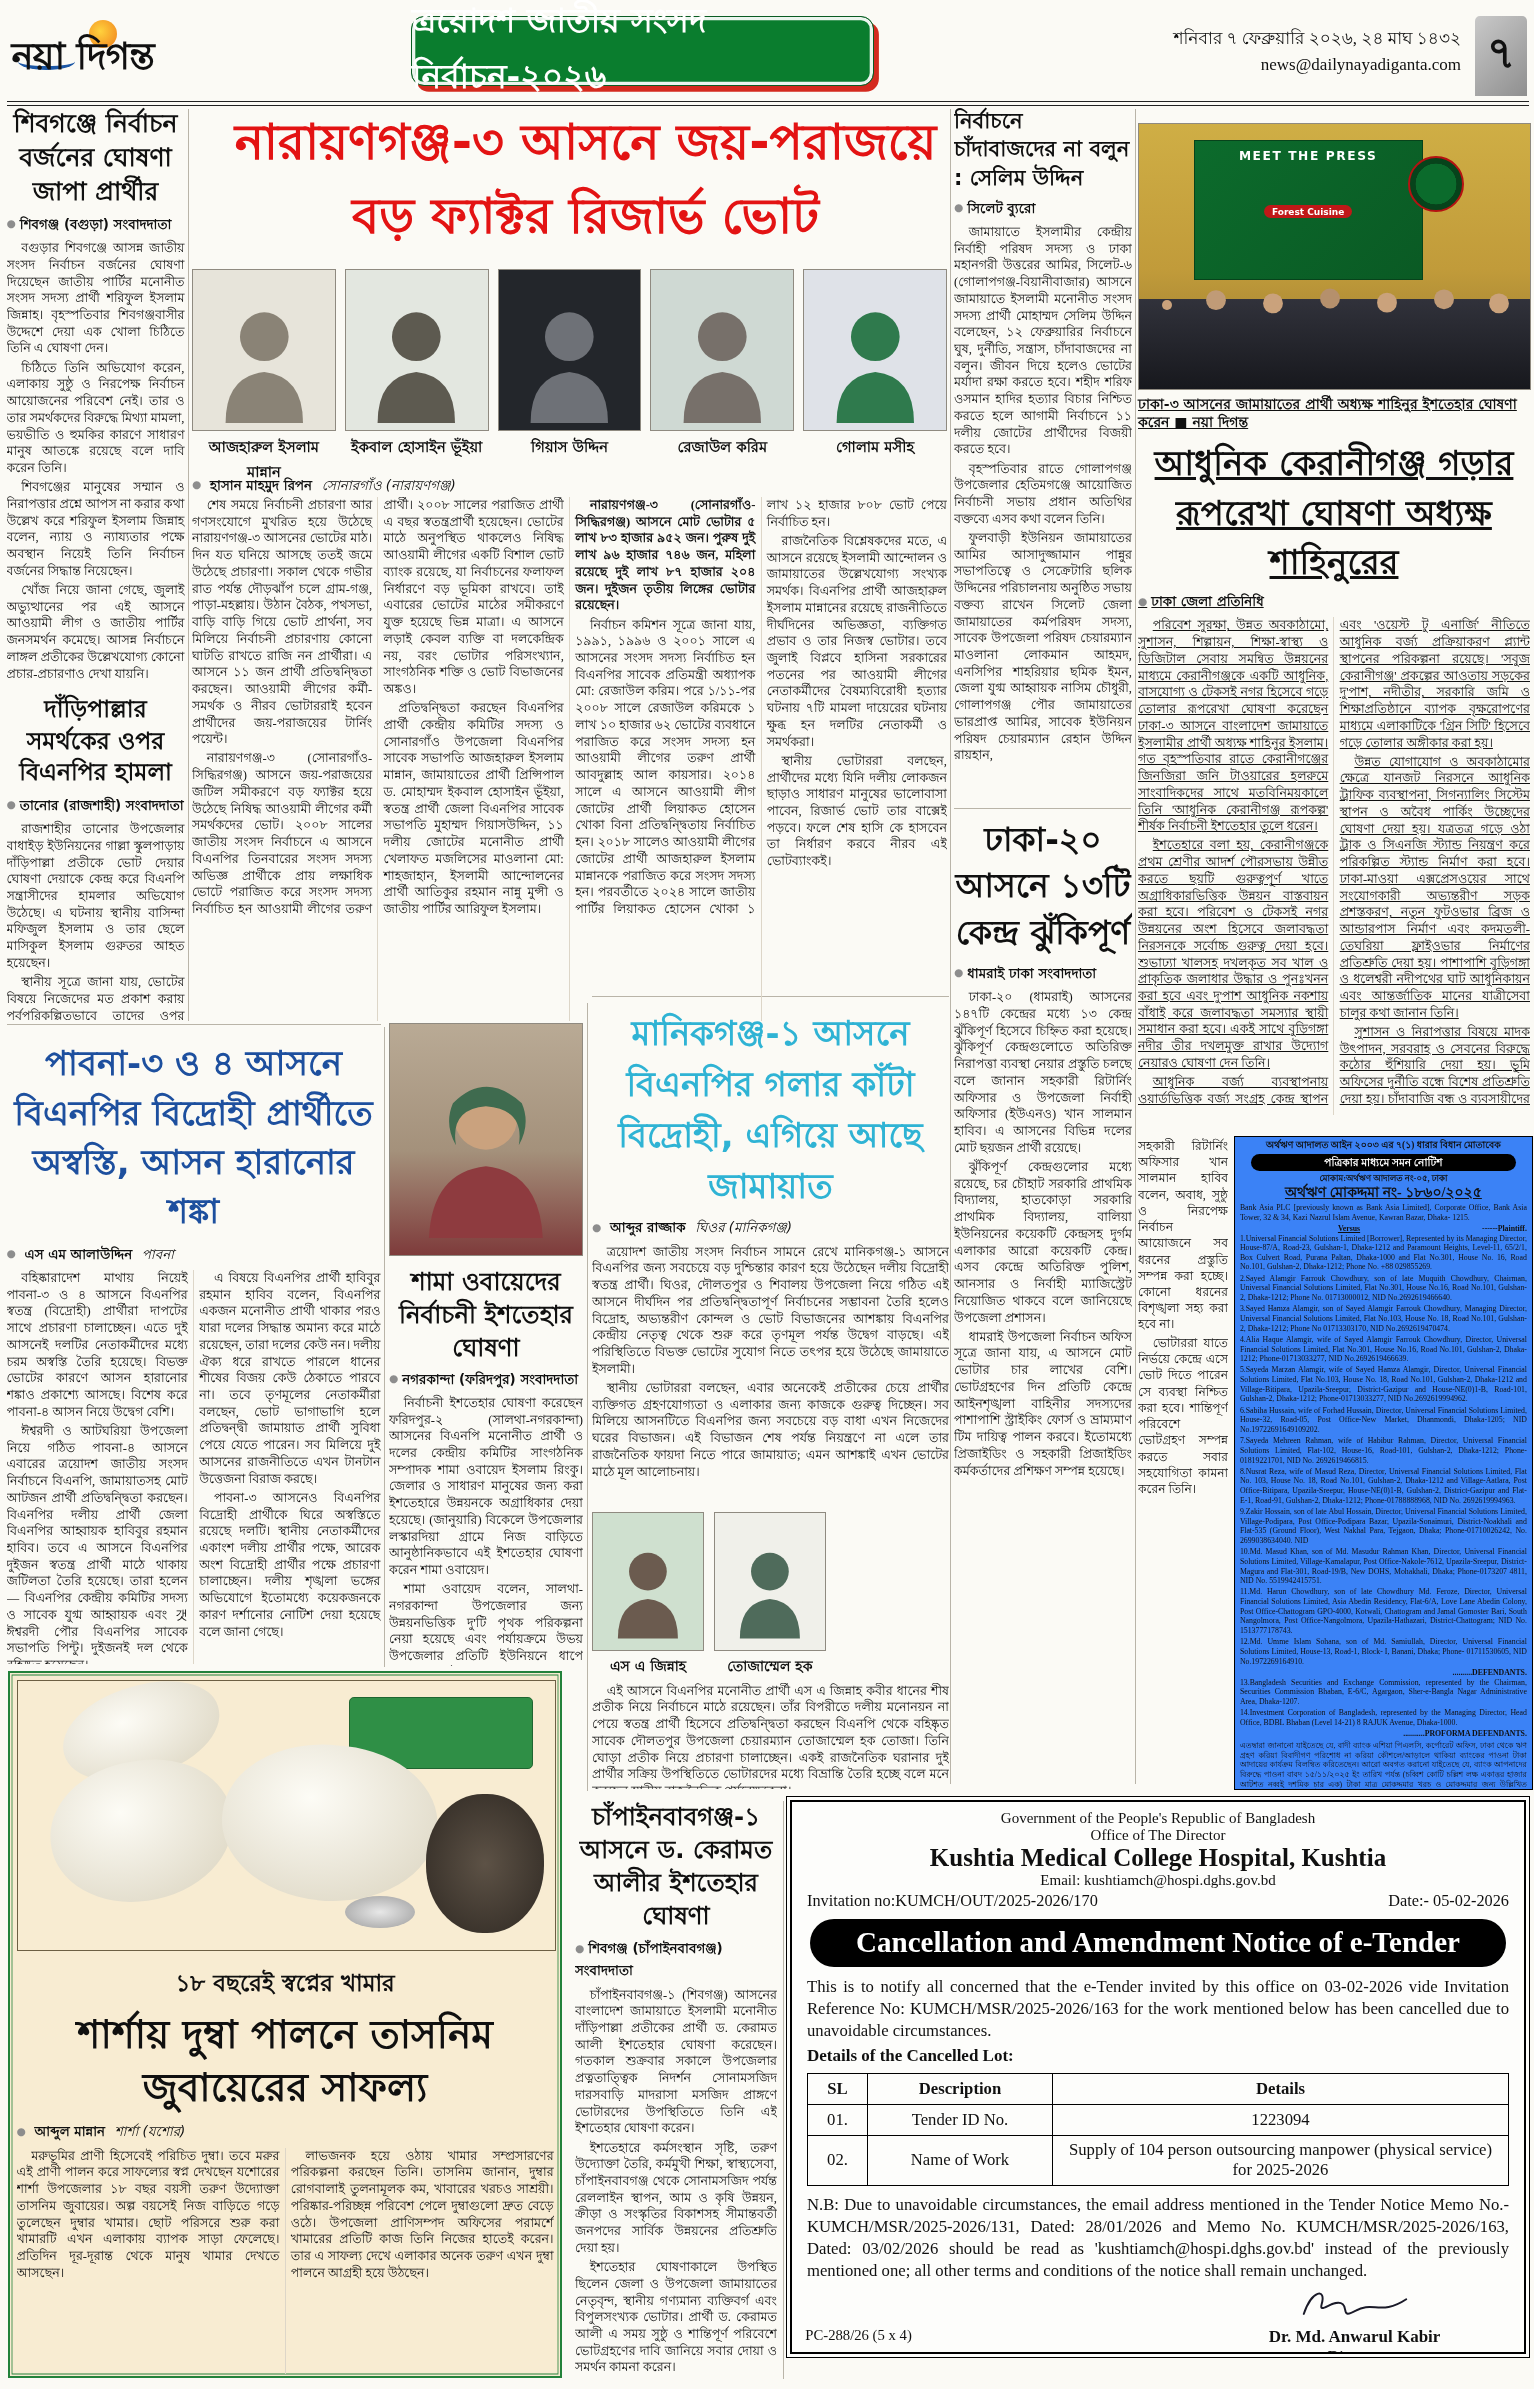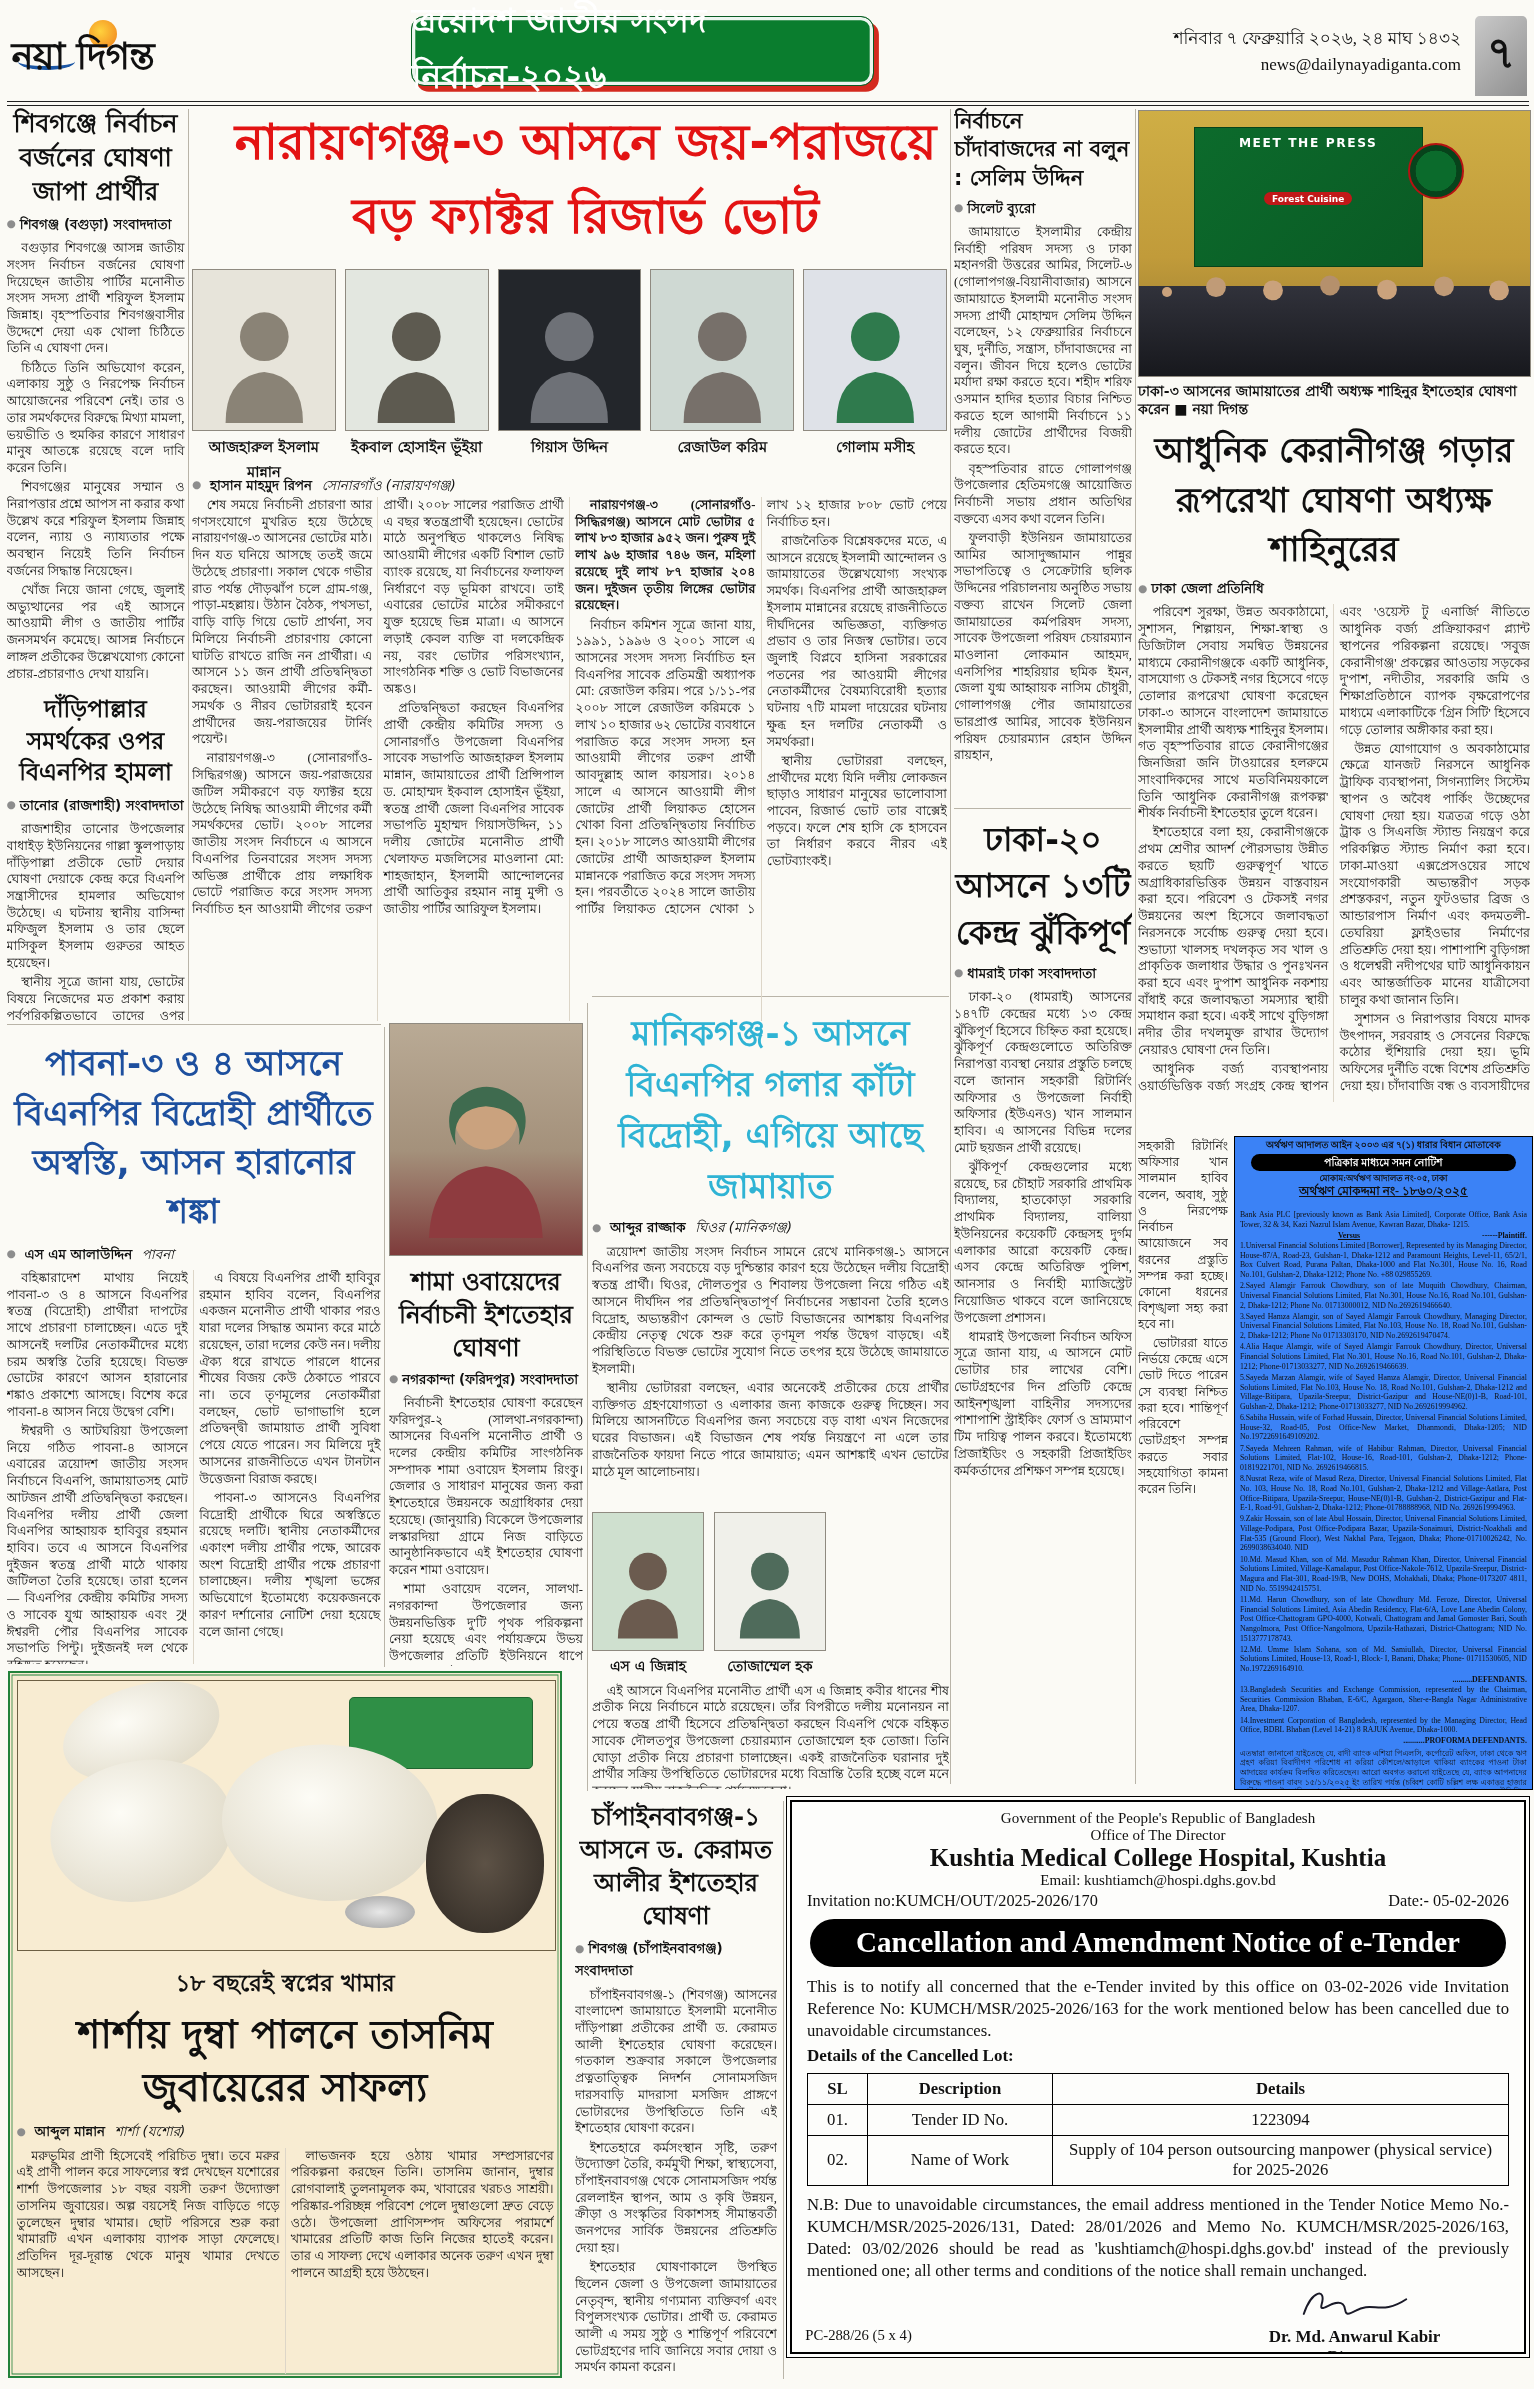--- a/index.html
+++ b/index.html
@@ -91,21 +91,21 @@
   .t-sig{width:309px;margin-left:auto;text-align:center;margin-top:1.6px;}
   .t-sig .nm{font-weight:700;font-size:17px;}
   .t-sig .rl{font-size:16.3px;line-height:1.25;}
   .t-pc{position:absolute;left:13px;bottom:8.1px;font-size:14.7px;}
   
   .legal{border:1.6px solid #000;background:#3b82f6;padding:3.3px 4.9px;font-size:7.8px;line-height:1.24;overflow:hidden;}
   .legal .bn-head{text-align:center;font-weight:700;font-size:9.4px;}
   .legal .pill{background:#000;color:#fff;border-radius:9px;text-align:center;font-weight:700;font-size:10.6px;
                padding:1.6px 0;margin:2.4px 11.4px;}
   .legal .venue{text-align:center;font-weight:700;font-size:8.5px;}
-  .legal .case{text-align:center;font-weight:700;font-size:12px;text-decoration:underline;margin-bottom:12px;}
+  .legal .case{text-align:center;font-weight:700;font-size:14px;text-decoration:underline;margin-bottom:2px;}
   .legal p{margin:0 0 1.6px;text-align:justify;}
   .legal .versus-row{display:flex;justify-content:space-between;font-weight:700;}
   .legal .versus{text-decoration:underline;margin-left:98px;}
   .legal .right-label{text-align:right;font-weight:700;}
   .legal .closing{margin-top:2.4px;}
   .sig-svg{display:block;margin:0 auto;}
 </style>
 </head>
 <body>
 
@@ -239,21 +239,21 @@
 <div class="abs clip" style="left:954px;top:814px;width:178px;height:970px;">
   <h2 class="hl hl-md" style="margin:3.3px 0 8.1px;">ঢাকা-২০ আসনে ১৩টি কেন্দ্র ঝুঁকিপূর্ণ</h2>
   <div class="byline"><span class="dot">●</span><span>ধামরাই ঢাকা সংবাদদাতা</span></div>
   <div class="bt">
     <p>ঢাকা-২০ (ধামরাই) আসনের ১৪৭টি কেন্দ্রের মধ্যে ১৩ কেন্দ্র ঝুঁকিপূর্ণ হিসেবে চিহ্নিত করা হয়েছে। ঝুঁকিপূর্ণ কেন্দ্রগুলোতে অতিরিক্ত নিরাপত্তা ব্যবস্থা নেয়ার প্রস্তুতি চলছে বলে জানান সহকারী রিটার্নিং অফিসার ও উপজেলা নির্বাহী অফিসার (ইউএনও) খান সালমান হাবিব। এ আসনের বিভিন্ন দলের মোট ছয়জন প্রার্থী রয়েছে।</p>
     <p>ঝুঁকিপূর্ণ কেন্দ্রগুলোর মধ্যে রয়েছে, চর চৌহাট সরকারি প্রাথমিক বিদ্যালয়, হাতকোড়া সরকারি প্রাথমিক বিদ্যালয়, বালিয়া ইউনিয়নের কয়েকটি কেন্দ্রসহ দুর্গম এলাকার আরো কয়েকটি কেন্দ্র। এসব কেন্দ্রে অতিরিক্ত পুলিশ, আনসার ও নির্বাহী ম্যাজিস্ট্রেট নিয়োজিত থাকবে বলে জানিয়েছে উপজেলা প্রশাসন।</p>
     <p>ধামরাই উপজেলা নির্বাচন অফিস সূত্রে জানা যায়, এ আসনে মোট ভোটার চার লাখের বেশি। ভোটগ্রহণের দিন প্রতিটি কেন্দ্রে আইনশৃঙ্খলা বাহিনীর সদস্যদের পাশাপাশি স্ট্রাইকিং ফোর্স ও ভ্রাম্যমাণ টিম দায়িত্ব পালন করবে। ইতোমধ্যে প্রিজাইডিং ও সহকারী প্রিজাইডিং কর্মকর্তাদের প্রশিক্ষণ সম্পন্ন হয়েছে।</p>
   </div>
 </div>
 
-<div class="abs" style="left:1138px;top:110px;width:392px;">
+<div class="abs" style="left:1138px;top:123px;width:392px;text-decoration:underline;">
   <div class="photo-frame" style="width:391px;height:265px;">
     <div class="press-photo">
       <div class="pp-banner">
         <div class="t1">MEET THE PRESS</div>
         <div class="t2">Forest Cuisine</div>
       </div>
       <div class="pp-logo"></div>
       <div class="pp-people"></div>
       <div class="pp-heads"></div>
     </div>

